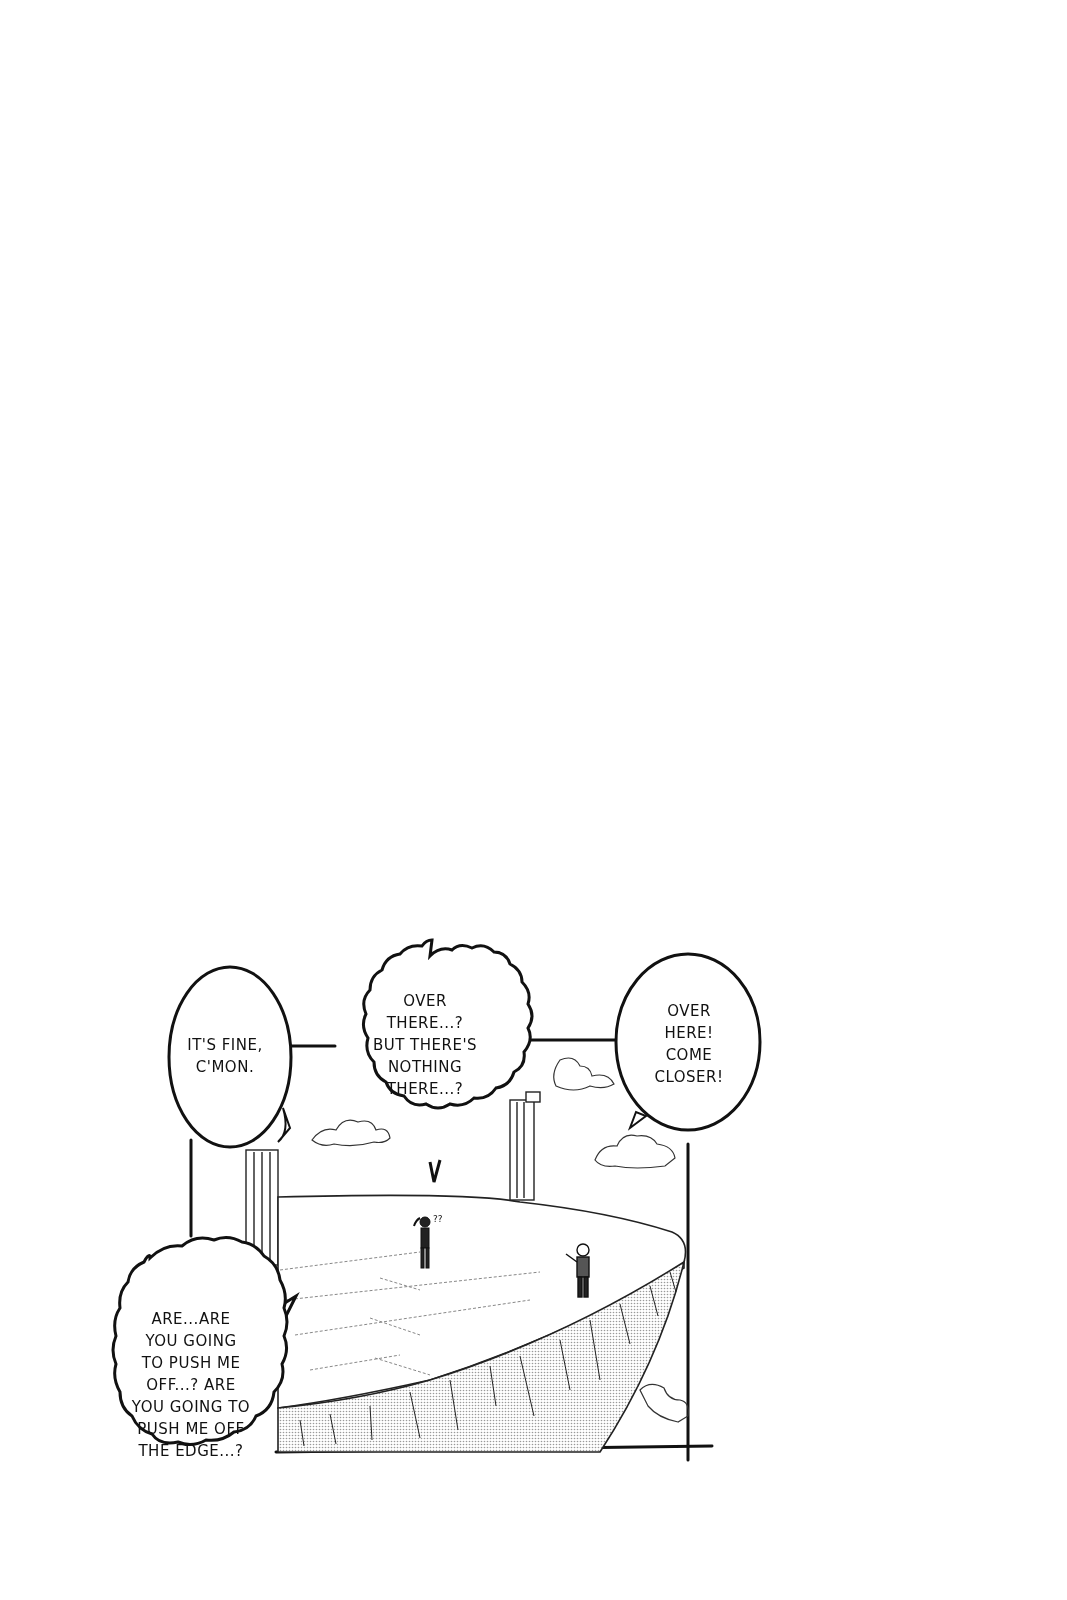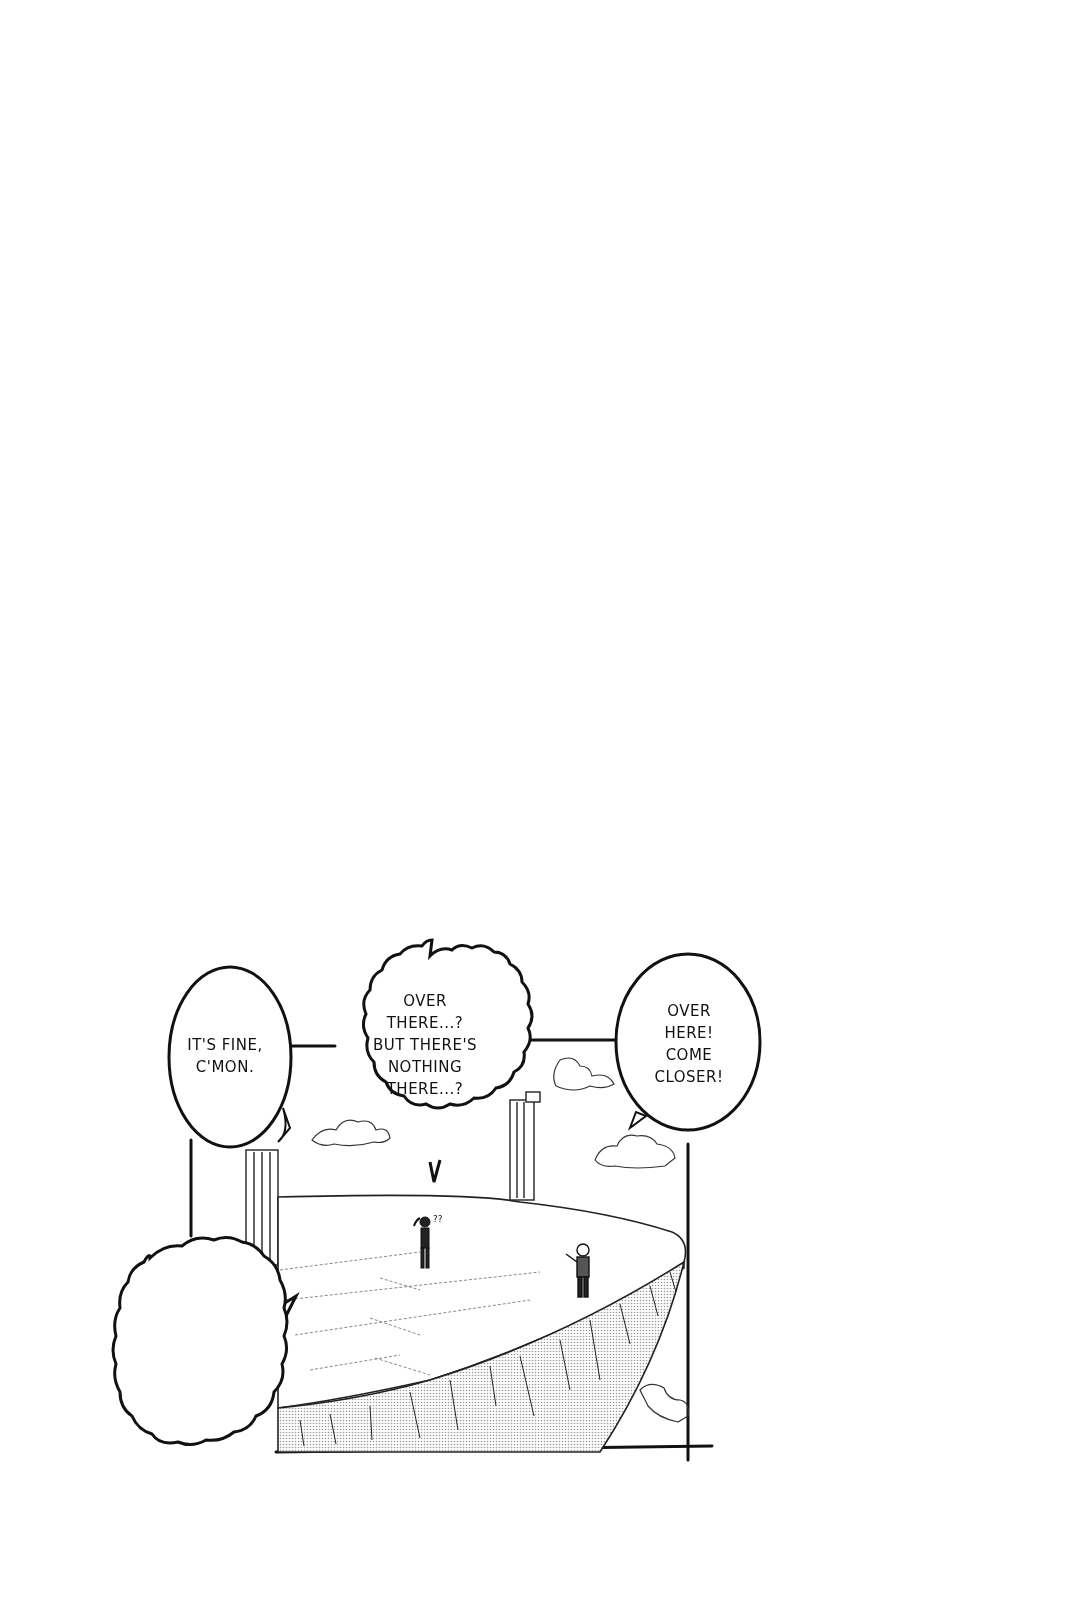--- a/index.html
+++ b/index.html
@@ -141,14 +141,23 @@
     <span>THERE...?</span>
   </div>
 
   <div class="bubble-text" style="left:634px; top:1000px; width:110px;">
     <span>OVER</span>
     <span>HERE!</span>
     <span>COME</span>
     <span>CLOSER!</span>
   </div>
 
+  <div class="bubble-text" style="left:116px; top:1308px; width:150px; line-height:22px;">
+    <span>ARE...ARE</span>
+    <span>YOU GOING</span>
+    <span>TO PUSH ME</span>
+    <span>OFF...? ARE</span>
+    <span>YOU GOING TO</span>
+    <span>PUSH ME OFF</span>
+    <span>THE EDGE...?</span>
+  </div>
 
 </div>
 
 </body></html>

